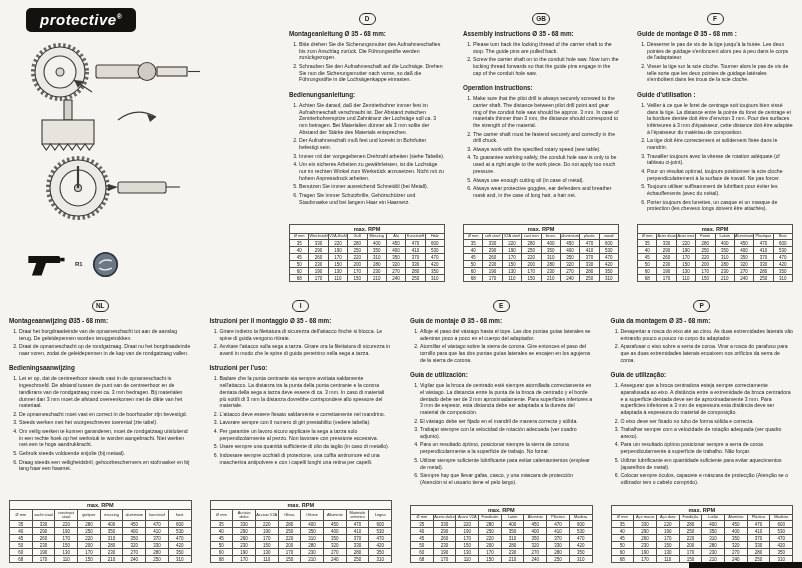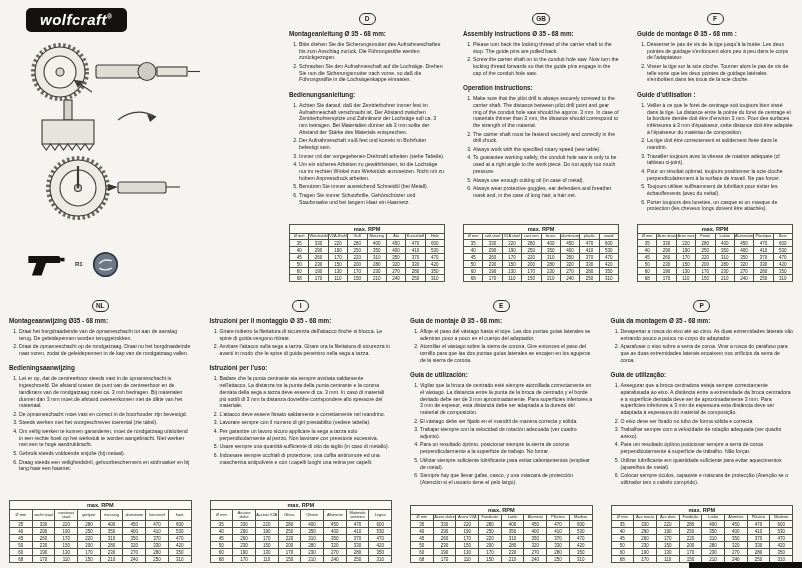--- a/index.html
+++ b/index.html
@@ -42,21 +42,21 @@
   .fold-mark{position:absolute;right:0;bottom:0;width:113px;height:6px;background:#12100d;}
 </style>
 </head>
 <body>
 
 <div class="page">
 
   <div class="top-row">
 
     <aside class="art-col">
-      <div class="logo"><span>wolfcraft</span><sup>®</sup></div>
+      <div class="logo"><span>protective</span><sup>®</sup></div>
 
       <svg class="art" width="244" height="186" viewBox="0 0 244 186">
 
         <g stroke="#3c3a36" stroke-width="1.1" fill="none">
           <circle cx="34" cy="34" r="27" stroke-dasharray="2.5 2.5" stroke-width="4" opacity="0.75"></circle>
           <circle cx="34" cy="34" r="25" fill="#eceae5"></circle>
           <circle cx="34" cy="34" r="16" fill="#f4f2ee"></circle>
           <circle cx="34" cy="34" r="4" fill="#d8d5cf"></circle>
           <rect x="70" y="27" width="44" height="13" rx="2" fill="#dedbd4"></rect>
           <circle cx="121" cy="33.5" r="9" fill="#cfccc5"></circle>

